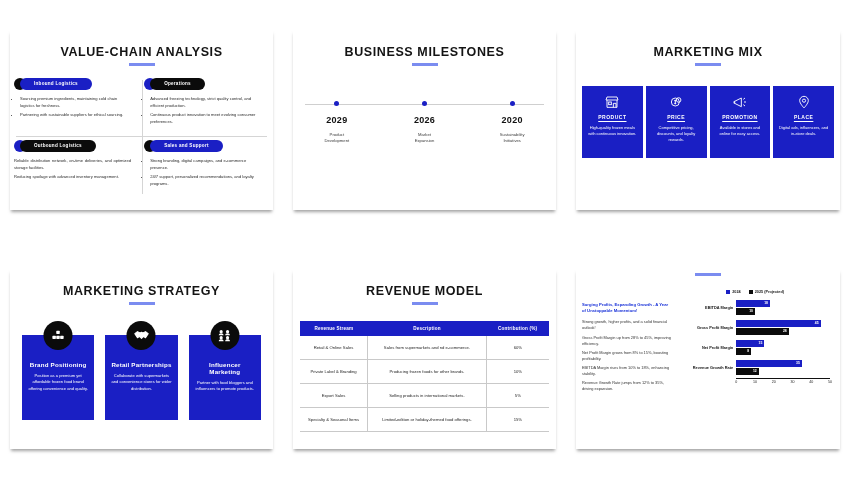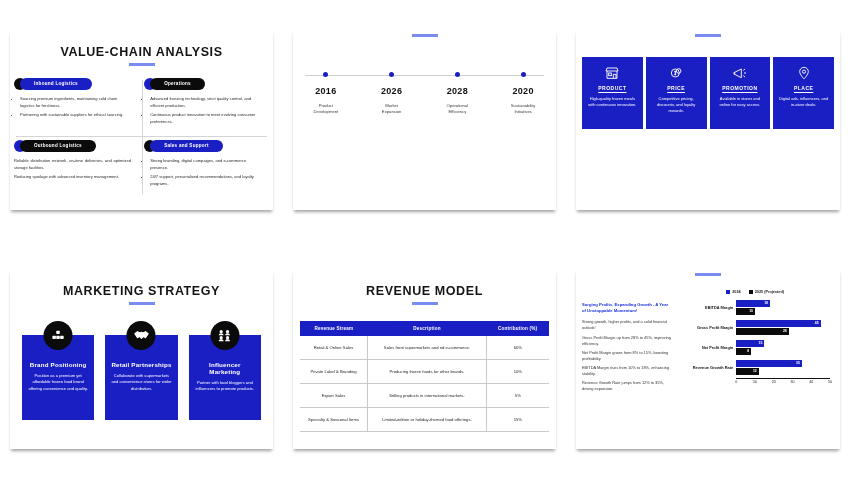--- a/index.html
+++ b/index.html
@@ -193,56 +193,52 @@
               <li>24/7 support, personalized recommendations, and loyalty programs.</li>
             </ul>
           </div>
         </div>
       </div>
     </div>
   </div>
 
   <div class="slide-cell">
     <div class="slide">
+      <div class="slide-title">BUSINESS MILESTONES</div>
       <div class="title-rule"></div>
 
       <div class="ms-wrap">
         <div class="ms-axis"></div>
         <div class="ms-items">
           <div class="ms-item">
             <div class="ms-dot" style="background:#1a1fc4"></div>
-            <div class="ms-year">2016</div>
+            <div class="ms-year">2029</div>
             <div class="ms-label" style="white-space:pre-line">Product
 Development</div>
           </div>
           <div class="ms-item">
             <div class="ms-dot" style="background:#1a1fc4"></div>
             <div class="ms-year">2026</div>
             <div class="ms-label" style="white-space:pre-line">Market
 Expansion</div>
           </div>
           <div class="ms-item">
             <div class="ms-dot" style="background:#1a1fc4"></div>
-            <div class="ms-year">2028</div>
-            <div class="ms-label" style="white-space:pre-line">Operational
-Efficiency</div>
-          </div>
-          <div class="ms-item">
-            <div class="ms-dot" style="background:#1a1fc4"></div>
             <div class="ms-year">2020</div>
             <div class="ms-label" style="white-space:pre-line">Sustainability
 Initiatives</div>
           </div>
         </div>
       </div>
     </div>
   </div>
 
   <div class="slide-cell">
     <div class="slide">
+      <div class="slide-title">MARKETING MIX</div>
       <div class="title-rule"></div>
 
       <div class="mm-wrap">
 
         <div class="mm-card" style="background:#1a1fc4">
           <div class="mm-icon">
             <svg width="16" height="16" viewBox="0 0 24 24" fill="none" stroke="#ffffff" stroke-width="1.4">
               <path d="M3 9h18l-1.5-4.5h-15z"></path>
                 <path d="M4.5 9v11h15V9"></path>
               <rect x="7" y="12" width="4" height="4"></rect>

